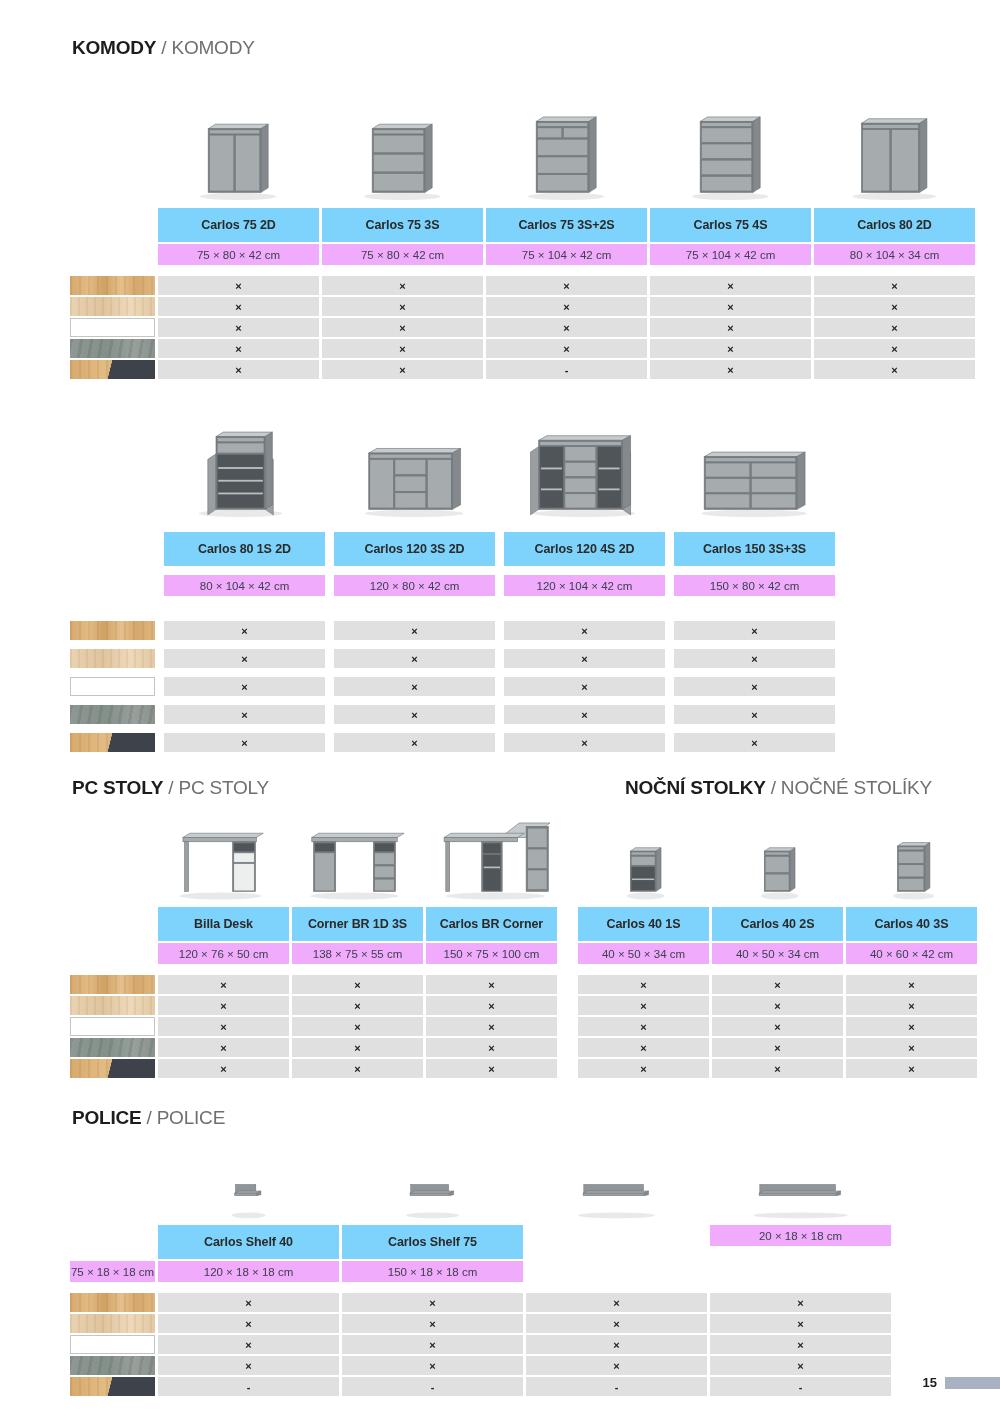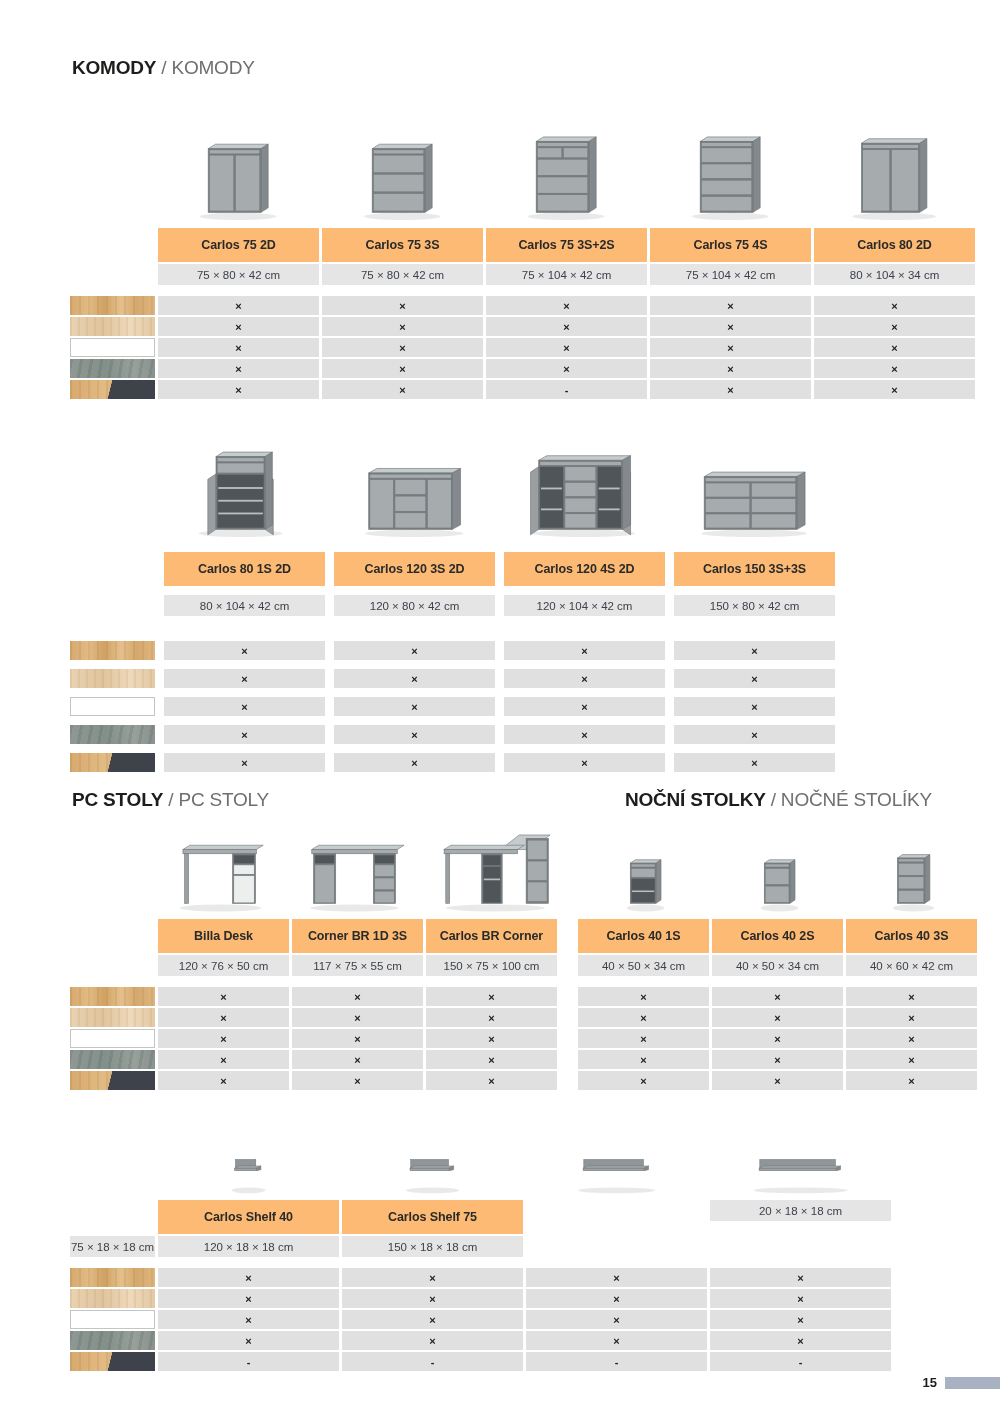--- a/index.html
+++ b/index.html
@@ -1,36 +1,36 @@
 <!DOCTYPE html>
 <html><head>
 <meta charset="utf-8">
 <style>
   html,body{margin:0;padding:0;background:#fff;}
   body{width:1000px;height:1414px;position:relative;overflow:hidden;
        font-family:"Liberation Sans", sans-serif;color:#1d1d1b;}
-  #page{box-sizing:border-box;width:1000px;height:1414px;padding:56px 0 0 70px;position:relative;}
+  #page{box-sizing:border-box;width:1000px;height:1414px;padding:36px 0 0 70px;position:relative;}
 
   h2{margin:0 0 0 2px;font-size:19px;line-height:23px;font-weight:700;letter-spacing:-0.2px;color:#1d1d1b;}
   h2 .sep{font-weight:400;color:#6f6f6e;margin:0 5px;}
   h2 .ts{font-weight:400;color:#6f6f6e;}
 
   .ptable{display:grid;column-gap:3px;row-gap:2px;align-items:stretch;}
   .mt47{margin-top:47px;} .mt44{margin-top:44px;} .mt12{margin-top:12px;} .mt14{margin-top:14px;text-align:center;}
-  .duo{display:flex;margin-top:16px;}
+  .duo{display:flex;margin-top:24px;}
   .col-pc{width:487px;margin-right:21px;flex:0 0 auto;}
   .col-night{flex:0 0 auto;text-align:center;}
   .police-sec{margin-top:28px;}
 
   .cell{min-width:0;}
   .img{display:flex;align-items:flex-end;justify-content:center;background:#fff;}
   .img svg{display:block;}
-  .name{height:34px;background:#fdba74;display:flex;align-items:center;justify-content:center;
+  .name{height:34px;background:#7dd3fc;display:flex;align-items:center;justify-content:center;
         font-size:12.5px;font-weight:700;color:#2a2a28;letter-spacing:-0.1px;}
-  .dim{height:21px;background:#e5e5e5;display:flex;align-items:center;justify-content:center;
+  .dim{height:21px;background:#f0abfc;display:flex;align-items:center;justify-content:center;
        font-size:11.5px;color:#3c414a;}
   .mx{height:19px;background:#e0e0e0;display:flex;align-items:center;justify-content:center;
       font-size:11px;font-weight:700;color:#222;}
   .spacer{height:7px;background:transparent;}
   .blank{background:transparent;}
 
   .swatch{height:19px;box-sizing:border-box;}
   .sw-artisan-oak{background:
       repeating-linear-gradient(90deg, rgba(120,80,30,.10) 0 2px, rgba(0,0,0,0) 2px 9px),
       linear-gradient(90deg,#d7a96d 0%,#e2bb84 22%,#d0a263 40%,#e5c08c 60%,#d5a86d 78%,#dfb67e 100%);}
@@ -319,21 +319,21 @@
               <rect x="65.5" y="51" width="21" height="42.5" fill="#4f5558" stroke="#6e7477" stroke-width="0.7"></rect>
               <rect x="66.5" y="65" width="19" height="2" fill="#b9bfc1"></rect>
             </svg>
           </div>
           <div class="blank"></div>
           <div class="name">Billa Desk</div>
           <div class="name">Corner BR 1D 3S</div>
           <div class="name">Carlos BR Corner</div>
           <div class="blank"></div>
           <div class="dim">120 × 76 × 50 cm</div>
-          <div class="dim">117 × 75 × 55 cm</div>
+          <div class="dim">138 × 75 × 55 cm</div>
           <div class="dim">150 × 75 × 100 cm</div>
           <div class="spacer" style="grid-column: 1 / -1;"></div>
           <div class="swatch sw-artisan-oak"></div>
           <div class="mx">×</div>
           <div class="mx">×</div>
           <div class="mx">×</div>
           <div class="swatch sw-light-oak"></div>
           <div class="mx">×</div>
           <div class="mx">×</div>
           <div class="mx">×</div>
@@ -409,20 +409,21 @@
           <div class="mx">×</div>
           <div class="mx">×</div>
           <div class="mx">×</div>
           <div class="mx">×</div>
           <div class="mx">×</div>
         </div>
     </section>
   </div>
 
   <section class="police-sec">
+    <h2><span class="tp">POLICE</span><span class="sep">/</span><span class="ts">POLICE</span></h2>
     <div class="ptable mt14" style="grid-template-columns: 85px repeat(4, 181px);">
         <div class="blank"></div>
         <div class="cell img" style="height: 80px;">
           <svg viewBox="0 0 150 110" style="height:80px" xmlns="http://www.w3.org/2000/svg">
             <ellipse cx="75" cy="99.5" rx="23.400000000000002" ry="4" fill="rgba(70,75,78,0.12)"></ellipse>
             <rect x="57" y="57" width="28" height="12" fill="#8f9598" stroke="#6e7477" stroke-width="0.7"></rect>
             <polygon points="56,69 62,66 92,66 86,69" fill="#a6acae" stroke="#6e7477" stroke-width="0.7"></polygon>
             <rect x="56" y="69" width="30" height="3.5" fill="#9aa0a2" stroke="#6e7477" stroke-width="0.7"></rect>
             <polygon points="86,69 92,66 92,71 86,72.5" fill="#83898c" stroke="#6e7477" stroke-width="0.7"></polygon>
           </svg>

